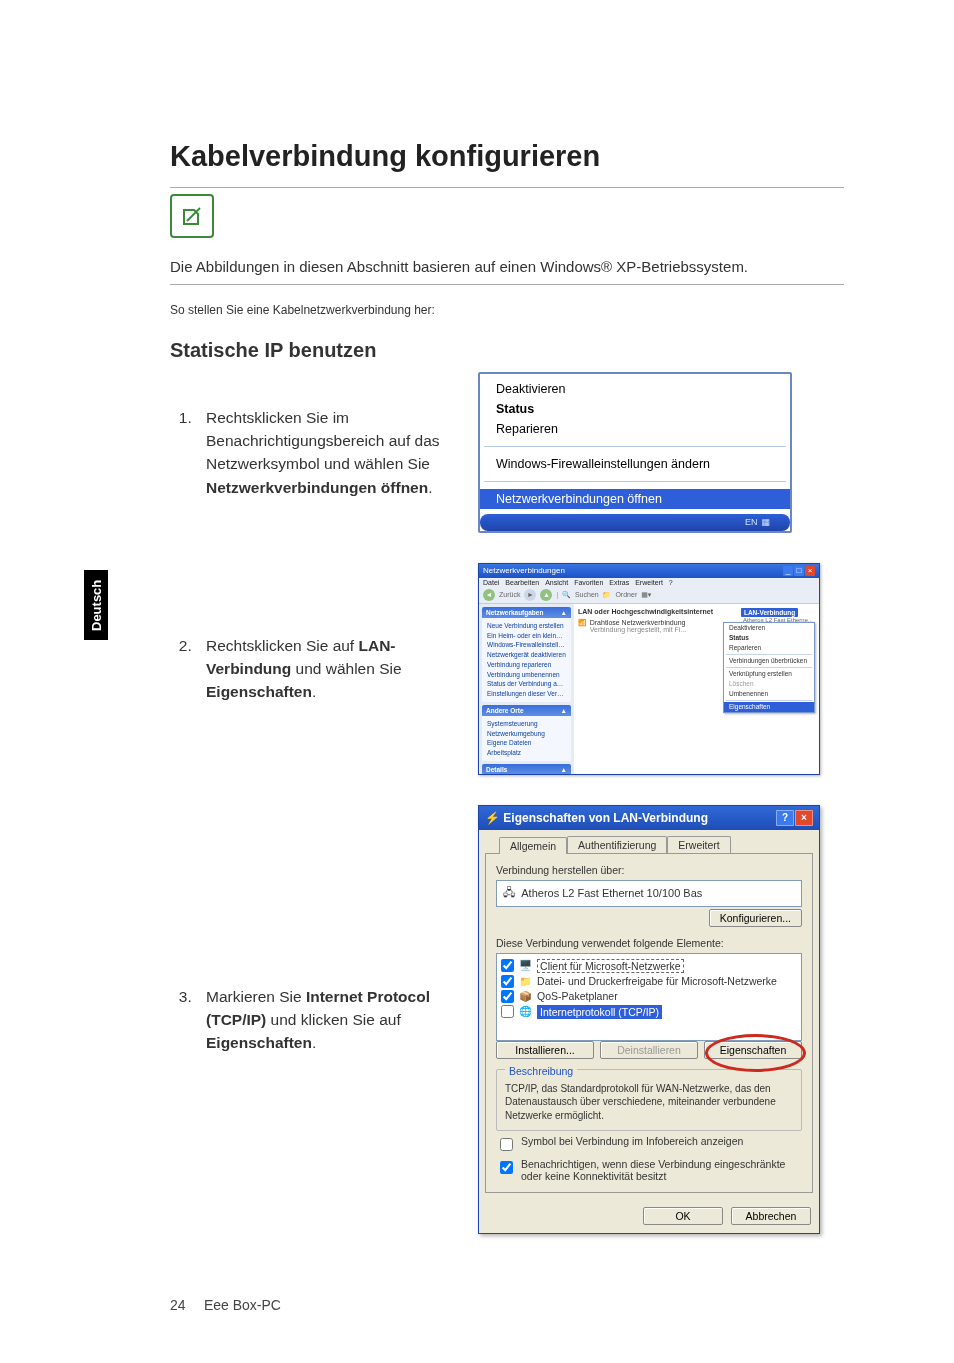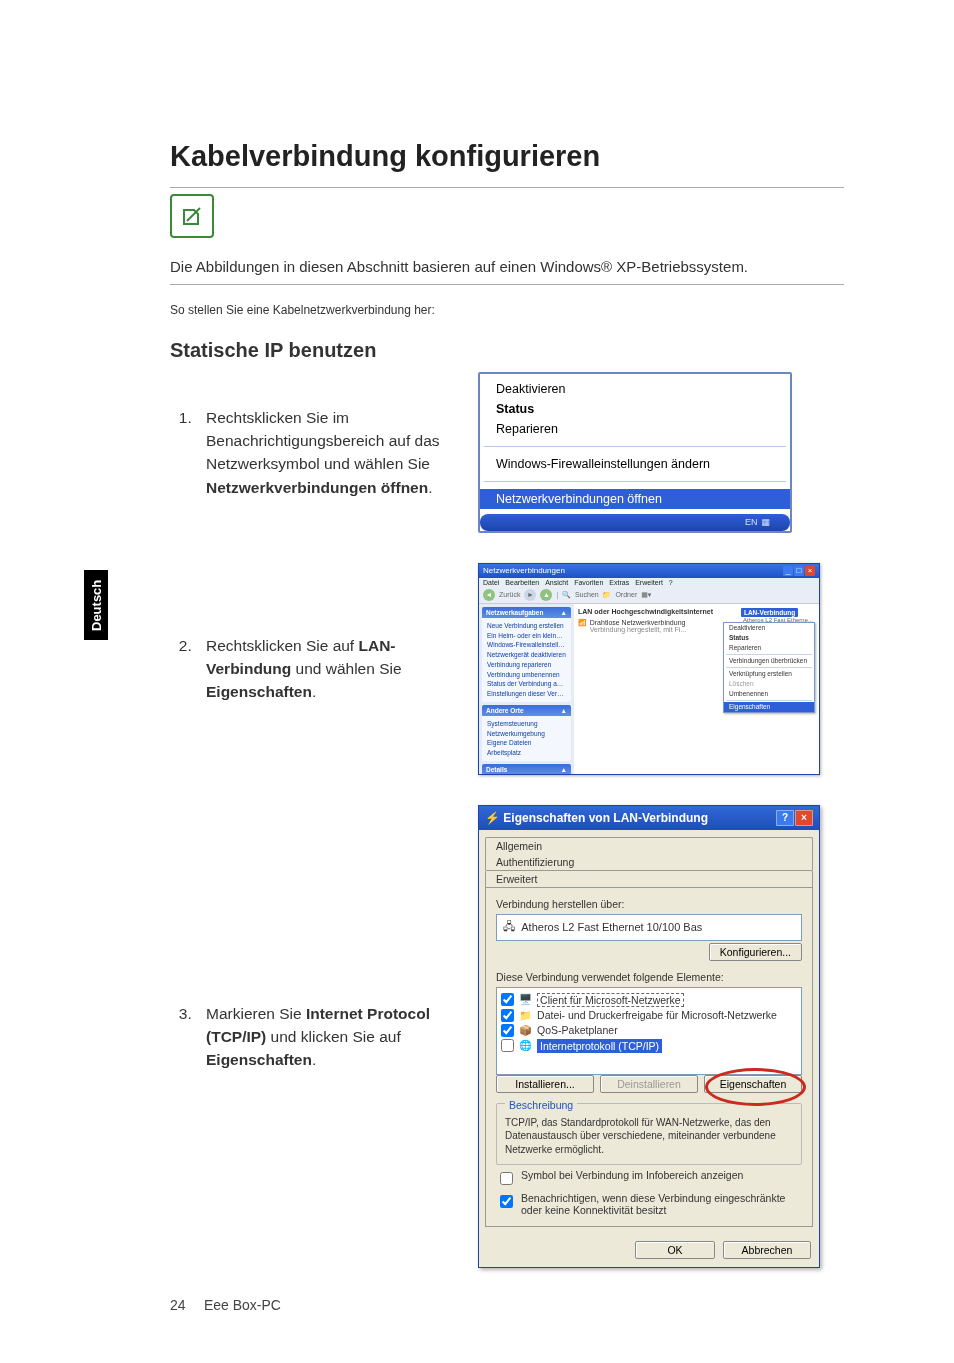--- a/index.html
+++ b/index.html
@@ -253,23 +253,22 @@
     padding: 4px 6px;
     display: flex;
     justify-content: space-between;
     align-items: center;
     font-weight: bold;
     font-size: 12px;
   }
   .prop-title .win-btns .win-btn { width:16px; height:14px; font-size:10px; border:1px solid rgba(255,255,255,0.4); }
   .prop-tabs {
     display: flex;
-    padding: 6px 6px 0 6px;
+    padding: 6px 6px 0 20px;
     gap: 0;
-    flex-direction: column;
   }
   .prop-tab {
     background: #ece9d8;
     border: 1px solid #999;
     border-bottom: none;
     padding: 2px 10px;
     font-size: 10.5px;
     border-radius: 2px 2px 0 0;
     position: relative;
   }
@@ -612,21 +611,21 @@
             <input type="checkbox" style="">
             <span>Symbol bei Verbindung im Infobereich anzeigen</span>
           </div>
           <div class="chk-line">
             <input type="checkbox" checked="" style="">
             <span>Benachrichtigen, wenn diese Verbindung eingeschränkte oder keine Konnektivität besitzt</span>
           </div>
         </div>
         <div class="dlg-footer">
           <button class="win-button" style="width:80px;">OK</button>
-          <button class="win-button" style="width:88px;">Abbrechen</button>
+          <button class="win-button" style="width:80px;">Abbrechen</button>
         </div>
       </div>
     </div>
   </div>
 
   <div class="footer-info">
     <span class="pn">24</span>
     <span>Eee Box-PC</span>
   </div>
 </div>

